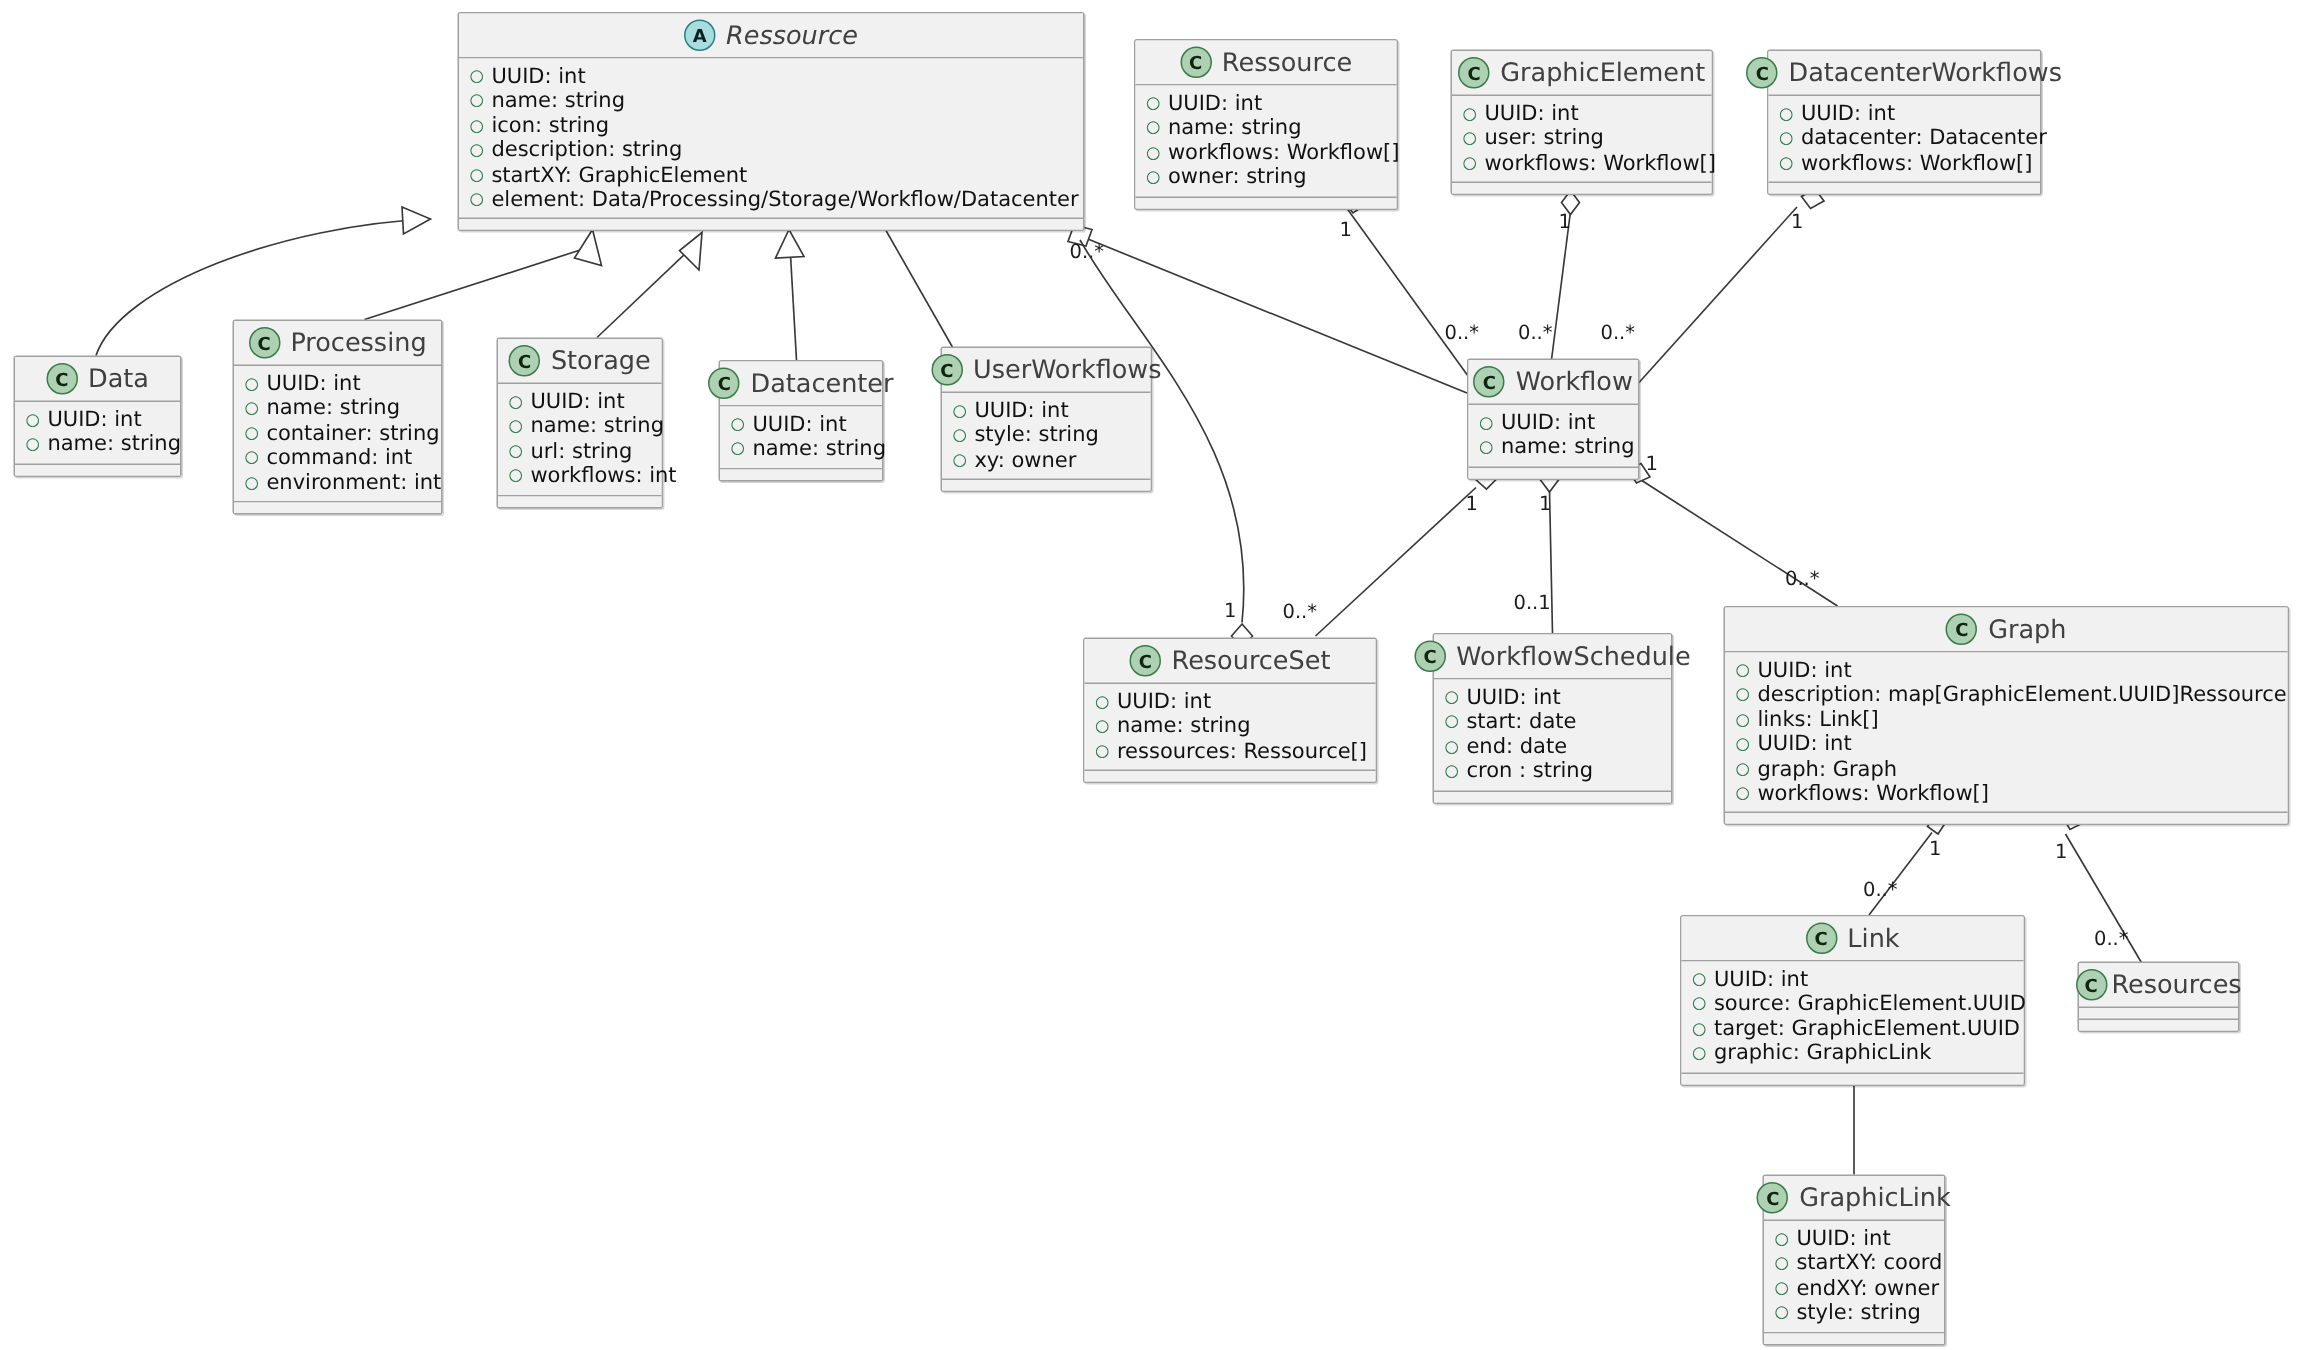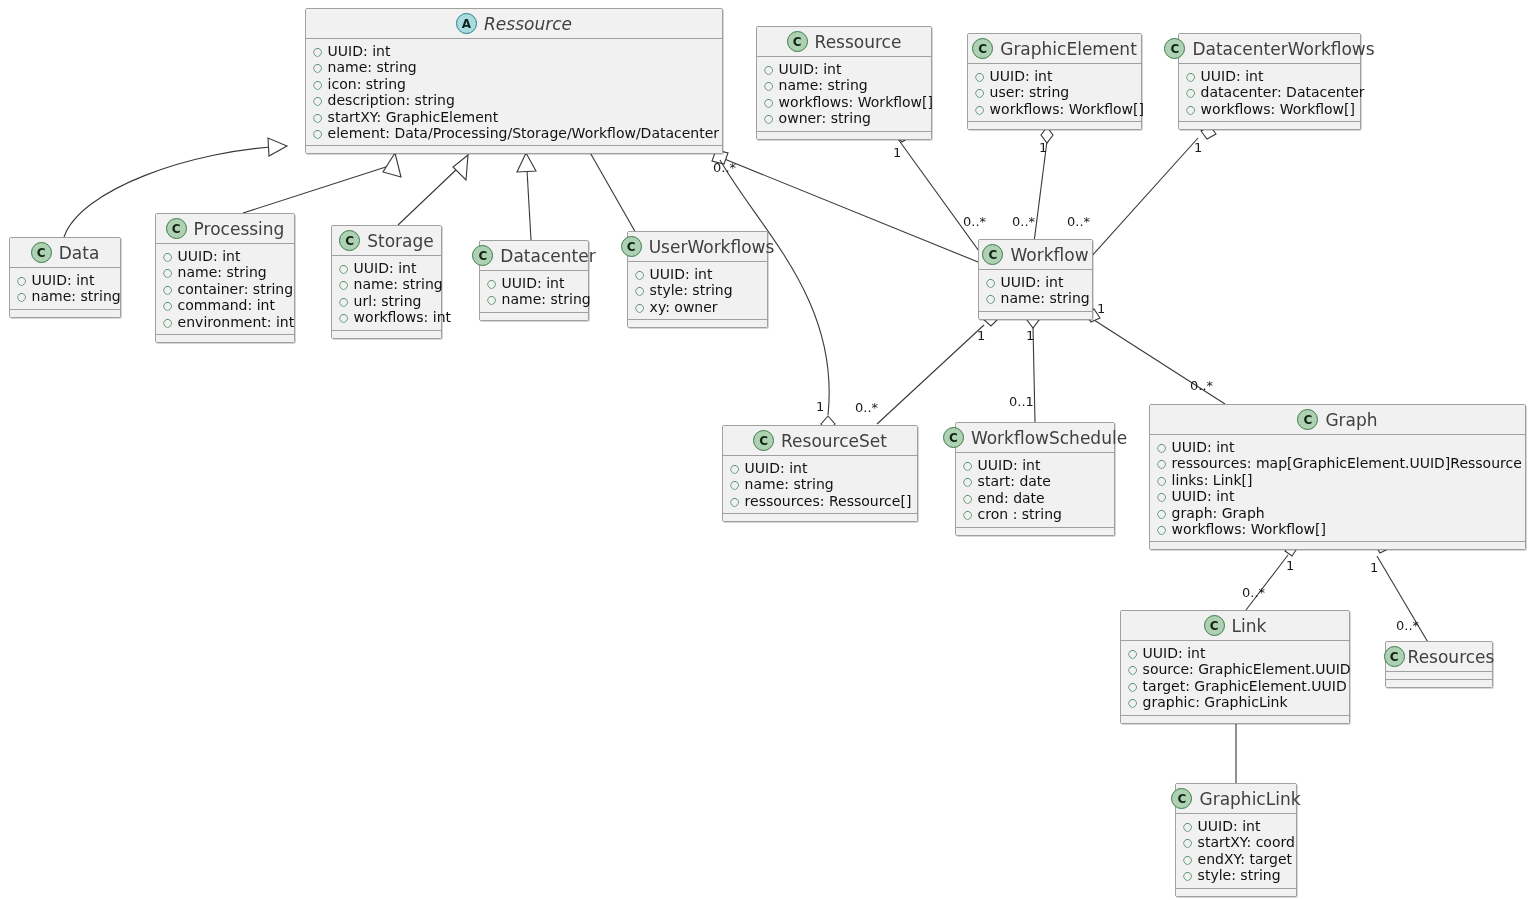--- a/index.html
+++ b/index.html
@@ -513,21 +513,21 @@
       <span class="stereo c">C</span>
       <span class="uml-title">Graph</span>
     </div>
     <div class="uml-attrs">
       <div class="attr">
           <span class="attr-vis">○</span>
           <span>UUID: int</span>
         </div>
       <div class="attr">
           <span class="attr-vis">○</span>
-          <span>ressources: map[GraphicElement.UUID]Ressource</span>
+          <span>description: map[GraphicElement.UUID]Ressource</span>
         </div>
       <div class="attr">
           <span class="attr-vis">○</span>
           <span>links: Link[]</span>
         </div>
       <div class="attr">
           <span class="attr-vis">○</span>
           <span>UUID: int</span>
         </div>
       <div class="attr">
@@ -586,21 +586,21 @@
       <div class="attr">
           <span class="attr-vis">○</span>
           <span>UUID: int</span>
         </div>
       <div class="attr">
           <span class="attr-vis">○</span>
           <span>startXY: coord</span>
         </div>
       <div class="attr">
           <span class="attr-vis">○</span>
-          <span>endXY: target</span>
+          <span>endXY: owner</span>
         </div>
       <div class="attr">
           <span class="attr-vis">○</span>
           <span>style: string</span>
         </div>
     </div>
     <div class="uml-methods"></div>
   </div>
 
 </div>

